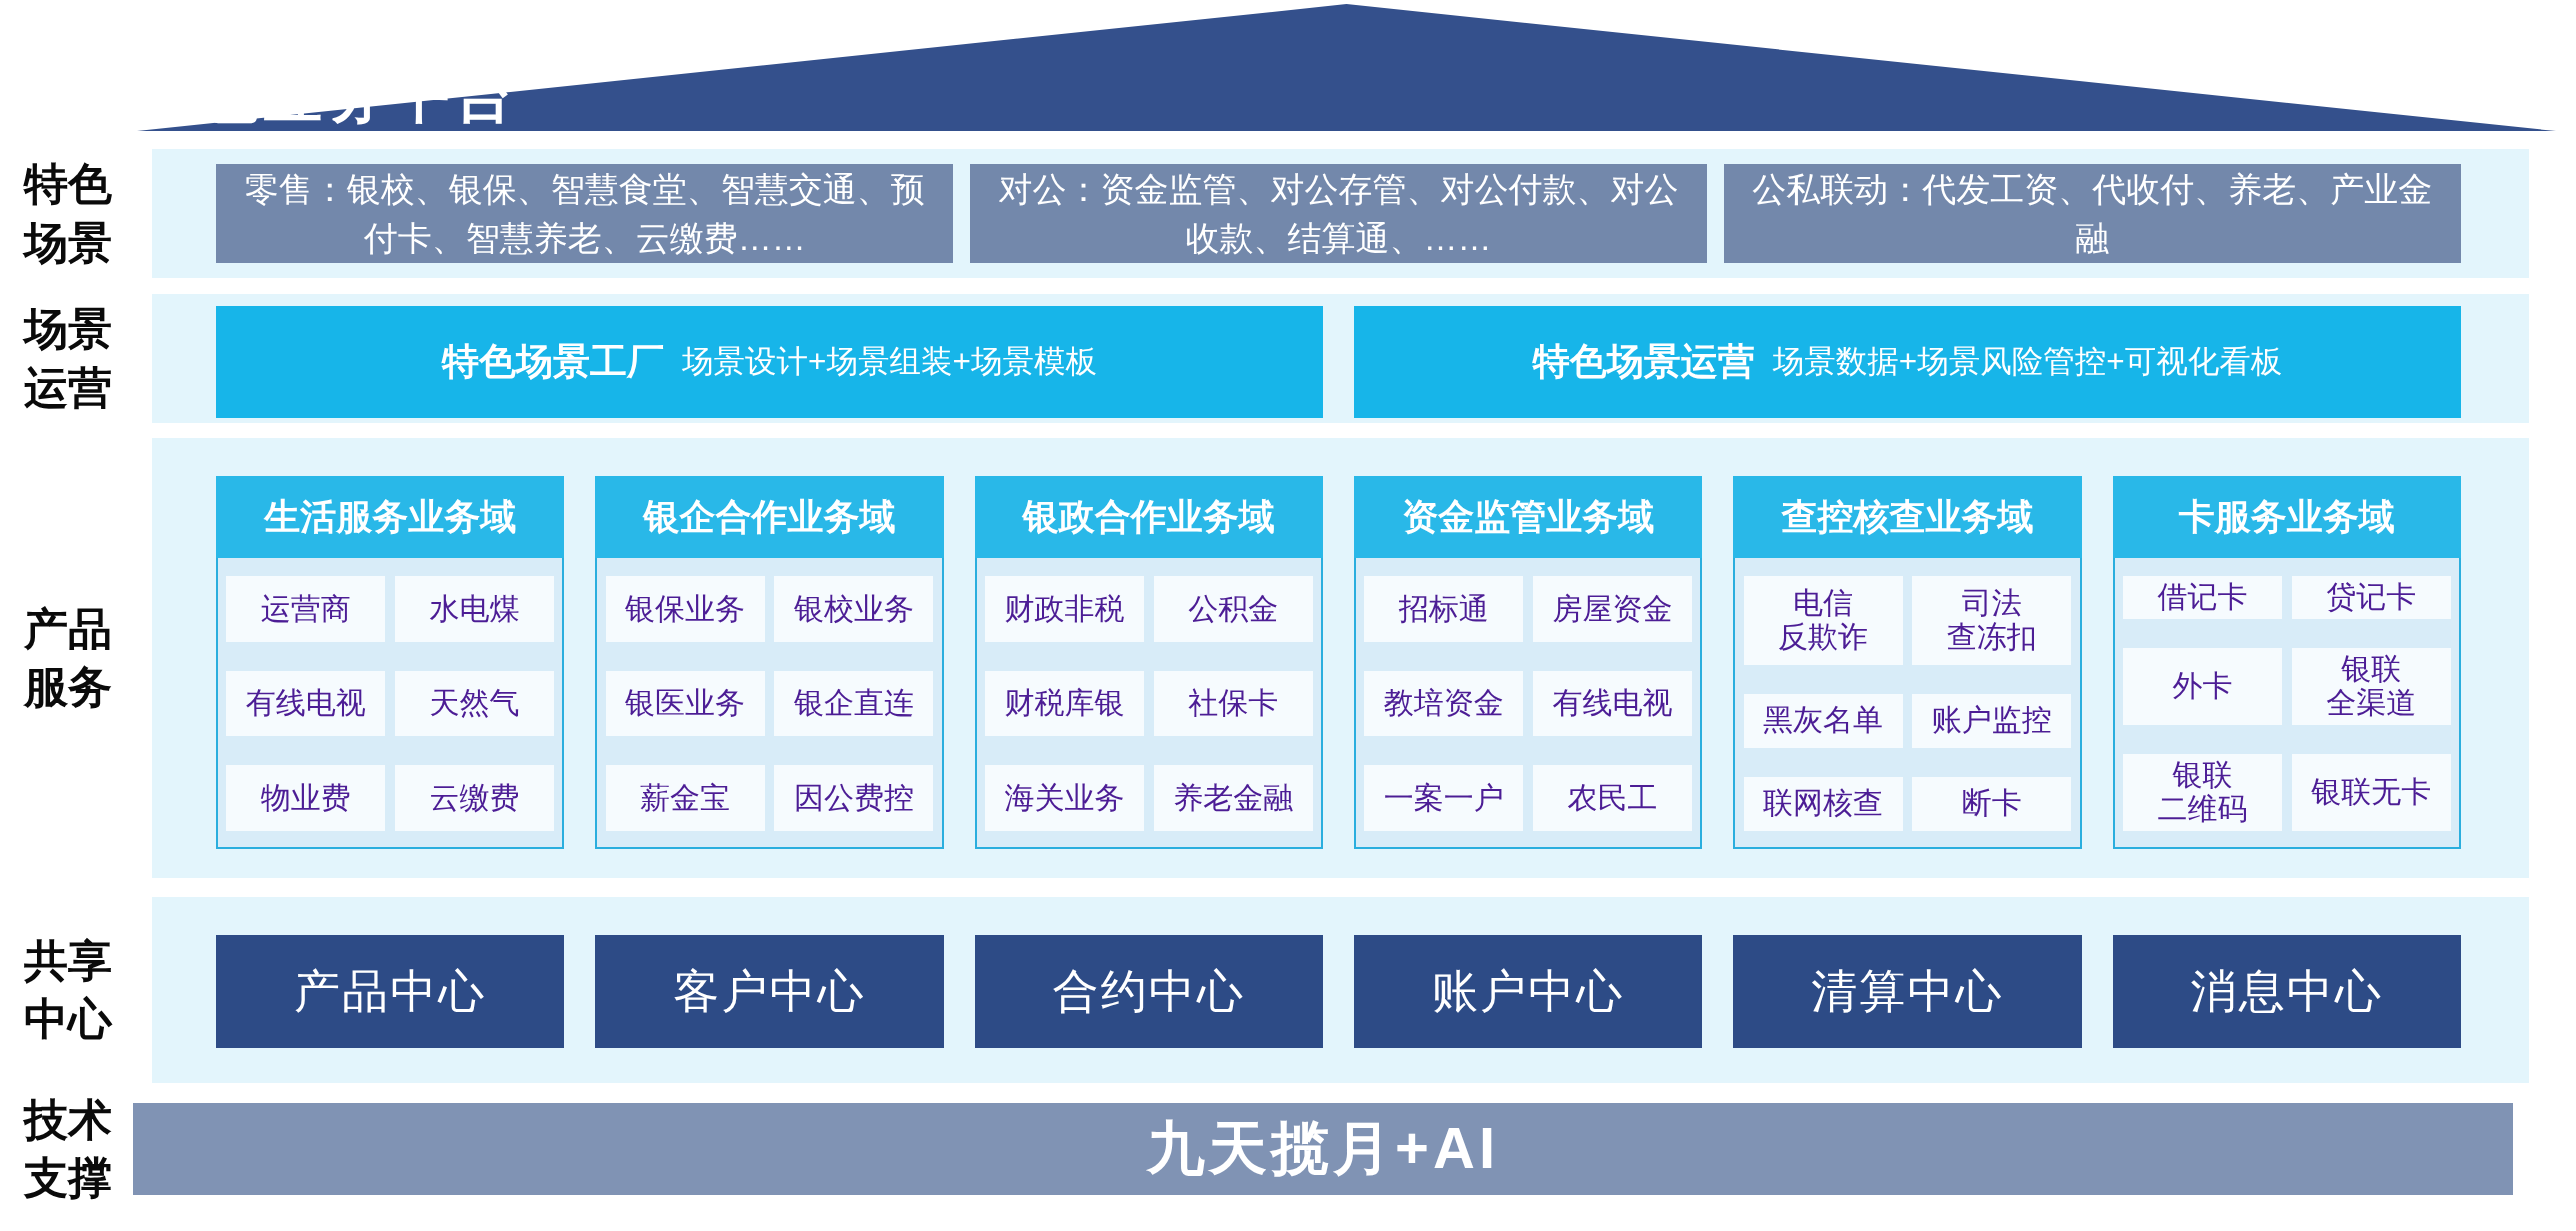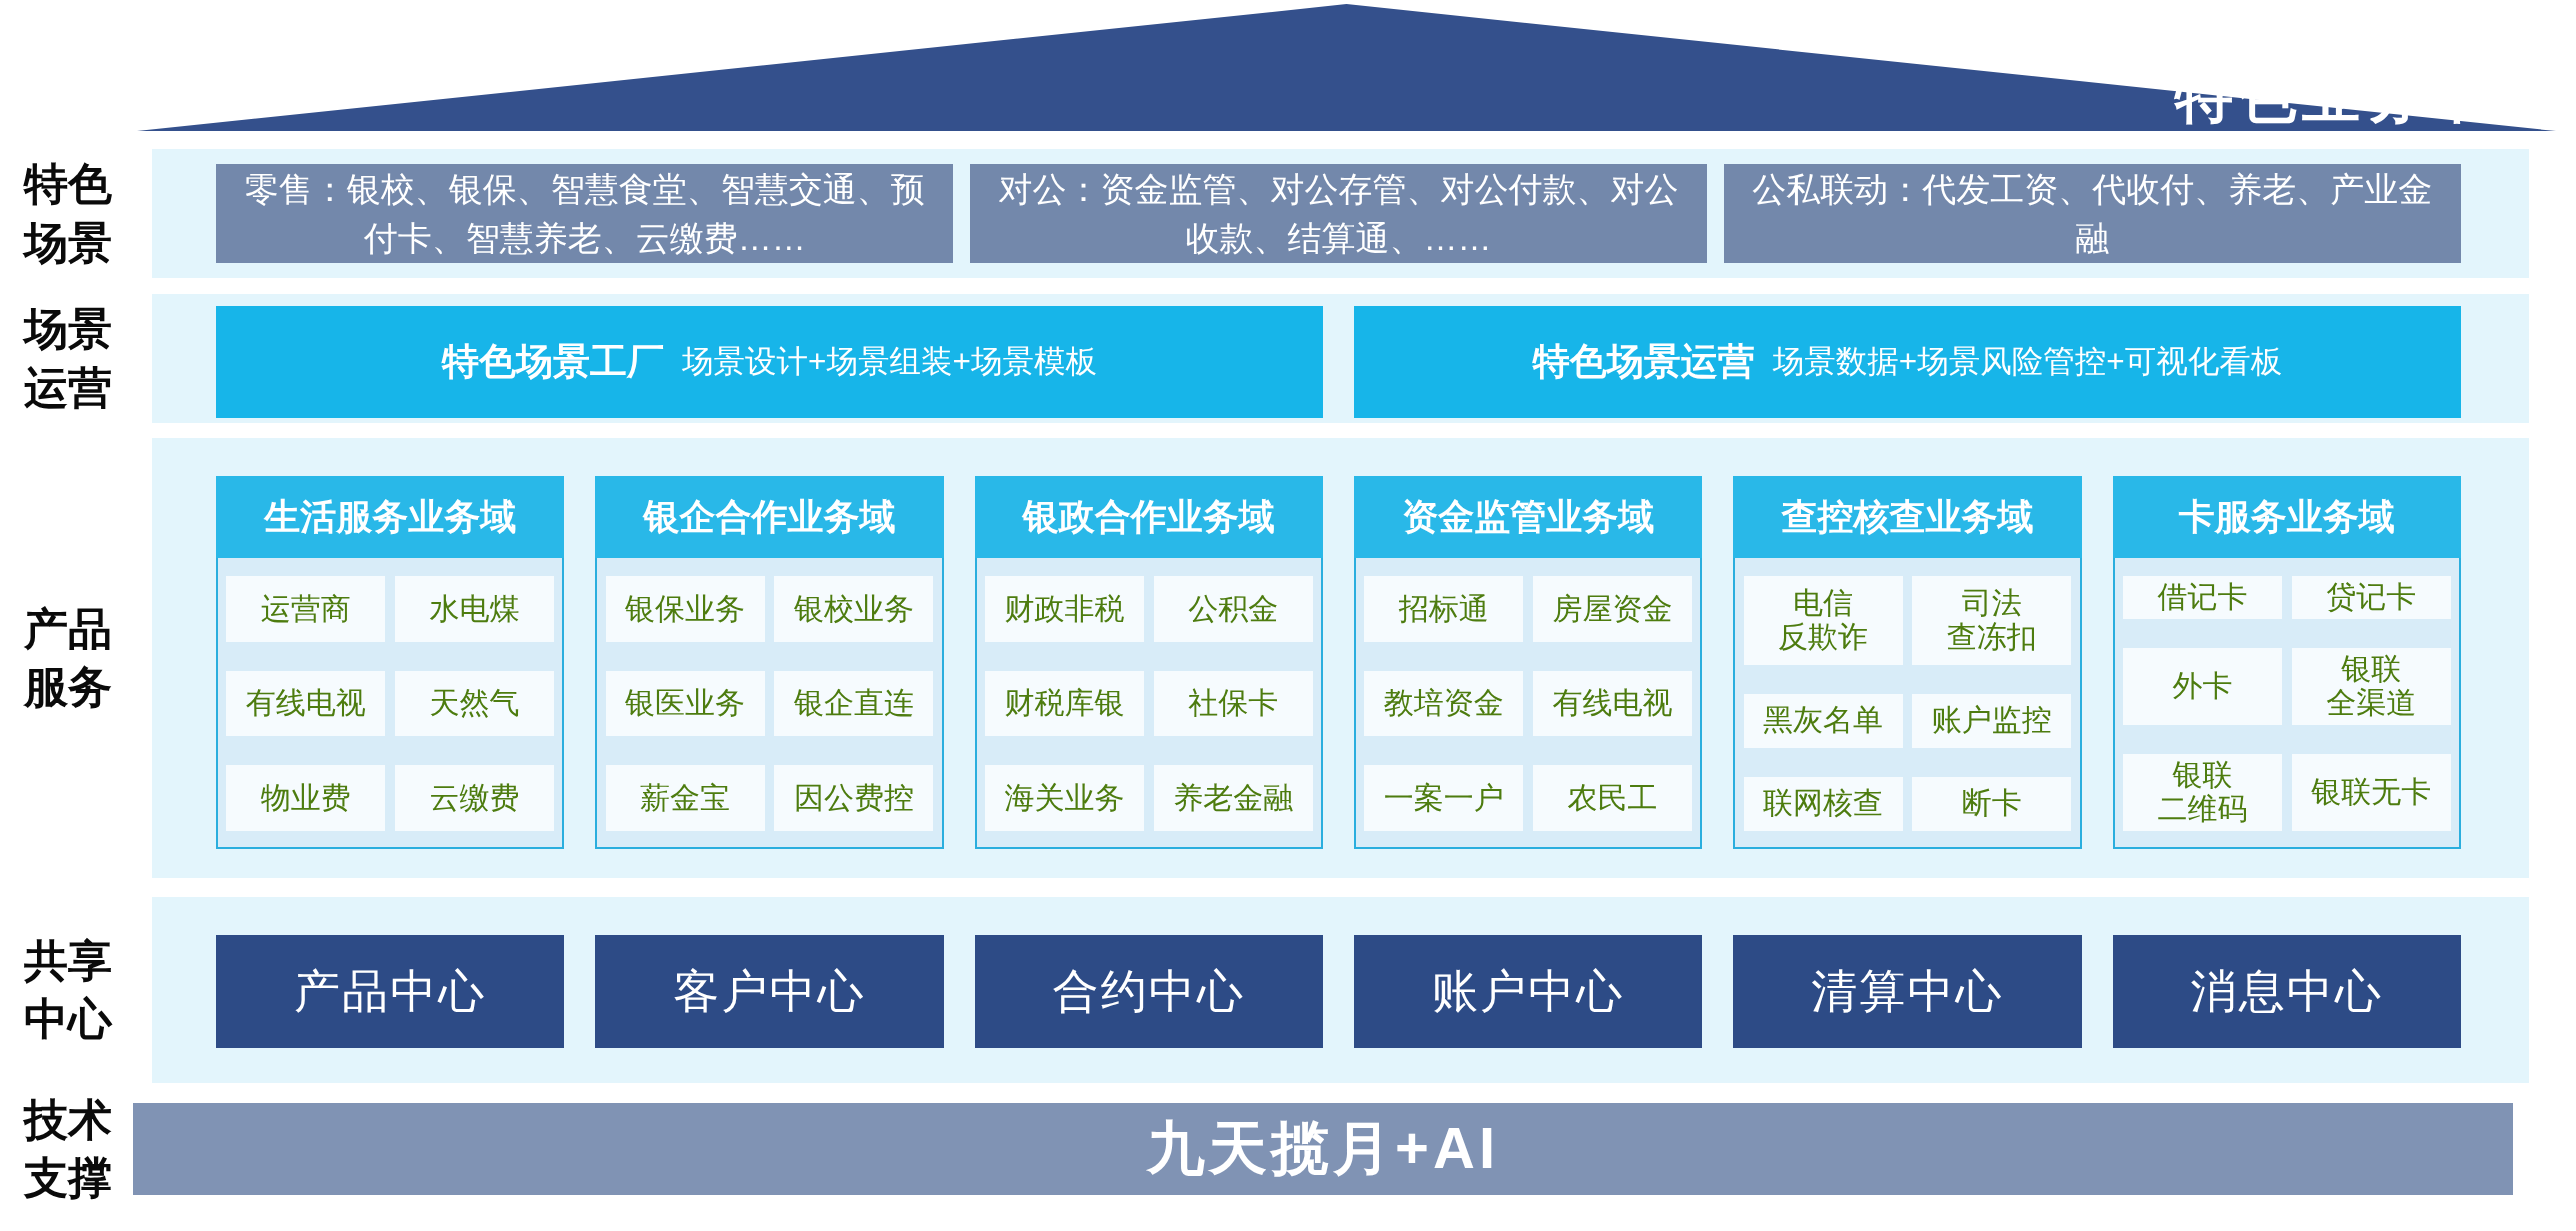--- a/index.html
+++ b/index.html
@@ -1,21 +1,21 @@
 <!DOCTYPE html>
 <html style="font-size:11px"><head>
 <meta charset="utf-8">
 <style>
   html,body { margin:0; padding:0; background:#ffffff; font-family:"Liberation Sans", sans-serif; }
   .page { position:relative; width:2576px; height:1232px; background:#ffffff; overflow:hidden; }
 
   
   .roof { position:absolute; left:137px; top:4.1px; width:2419px; height:127px;
           background:#34508c; clip-path:polygon(0 100%, 50% 0, 100% 100%); }
-  .roof-title { position:absolute; left:137px; top:58px; width:2419px; text-align:right;
+  .roof-title { position:absolute; left:137px; top:58px; width:2419px; text-align:left;
                 font-size:58px; font-weight:700; color:#ffffff; letter-spacing:5.5px; }
 
   
   .rail-label { position:absolute; left:0; width:136px; display:flex; align-items:center;
                 justify-content:center; color:#0a0a0a; font-size:44px; font-weight:600;
                 line-height:1.32; white-space:pre-line; text-align:center; }
 
   
   .band { position:absolute; left:152px; width:2377px; background:#e3f5fc; box-sizing:border-box; }
   .band-inner { margin-left:64px; margin-right:68px; }
@@ -34,21 +34,21 @@
   .op-sub { font-size:31.5px; }
 
   
   .row3 { display:flex; gap:31px; padding-top:38px; }
   .pcol { flex:1; display:flex; flex-direction:column; height:373px;justify-content:center; }
   .pcol-header { height:82px; flex:0 0 82px; background:#29b8e8; color:#ffffff; font-size:36px;
                  font-weight:700; display:flex; align-items:center; justify-content:center; }
   .pcol-body { flex:1; border:2.1px solid #2aaede; border-top:none; background:#d8ecf8;
                display:grid; grid-template-columns:1fr 1fr; gap:29px 9.6px;
                padding:18px 8.2px 16.4px; box-sizing:border-box; }
-  .pitem { background:#f6fbfe; color:#4d7c0f; font-size:30px; display:flex; align-items:center;
+  .pitem { background:#f6fbfe; color:#4c1d95; font-size:30px; display:flex; align-items:center;
            justify-content:center; text-align:center; line-height:1.15; white-space:pre-line; }
 
   
   .row4 { display:flex; gap:31px; padding-top:38px; }
   .center-box { flex:1; height:113px; background:#2d4b86; color:#ffffff; font-size:46px;
                 display:flex; align-items:center; justify-content:center; letter-spacing:2.1px; }
 
   
   .tech-bar { position:absolute; left:133px; top:1103px; width:2380px; height:92px;
               background:#8093b4; color:#ffffff; font-size:58px; font-weight:700;

